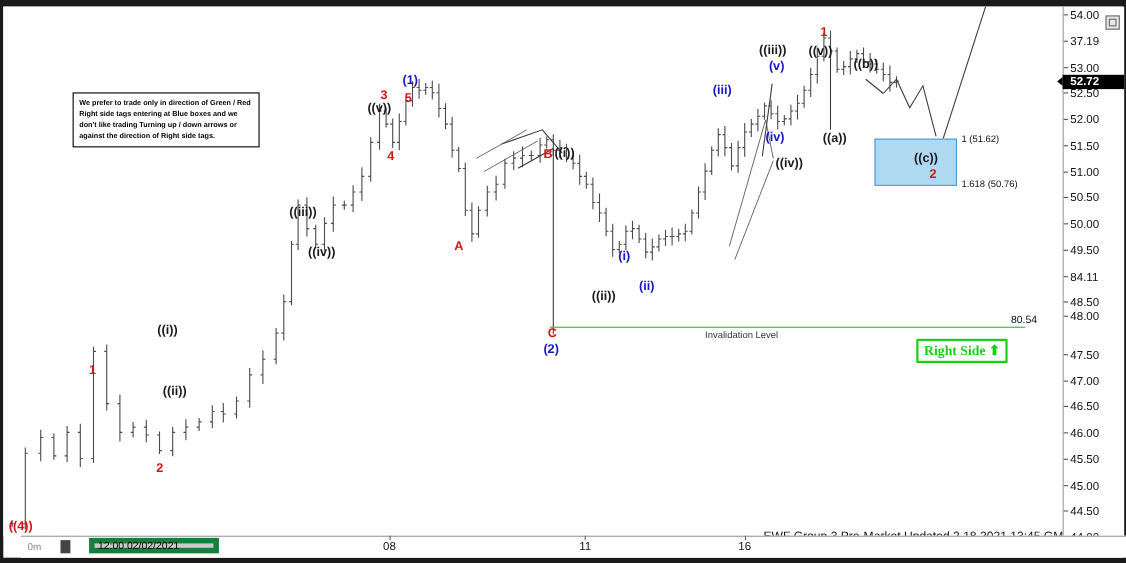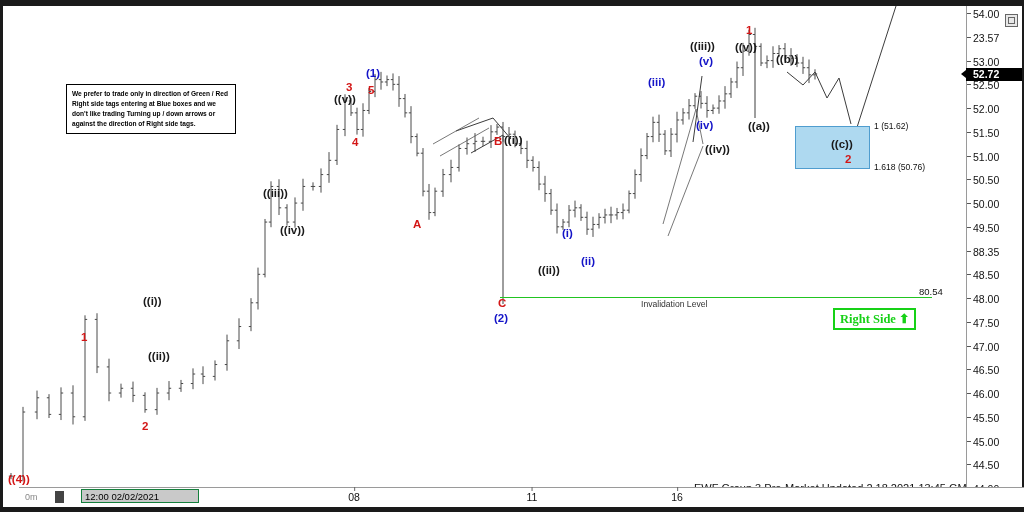--- a/index.html
+++ b/index.html
@@ -33,21 +33,21 @@
       font-size:10.5px;font-weight:bold;display:flex;align-items:center;padding-left:7px;box-sizing:border-box;}
   .price-tag:before{content:"";position:absolute;left:-5px;top:2px;border-top:4.5px solid transparent;
       border-bottom:4.5px solid transparent;border-right:5px solid #000;}
   .axis-btn{position:absolute;right:4px;top:8px;width:11px;height:11px;border:1px solid #666;background:#e8e8e8;}
   .axis-btn:after{content:"";position:absolute;left:2px;top:2px;width:5px;height:5px;border:1px solid #666;}
 
   
   .time-axis{position:absolute;left:19px;bottom:5px;width:1018px;height:19px;background:#fff;border-top:1px solid #9a9a9a;}
   .tlab{position:absolute;top:3px;font-size:10.5px;color:#111;transform:translateX(-50%);}
   .tlab i{position:absolute;left:50%;top:-4px;width:1px;height:4px;background:#666;}
-  .tbox{position:absolute;top:1px;height:14px;background:#c9c9c9;border:1px solid #15803d;
+  .tbox{position:absolute;top:1px;height:14px;background:#c9c9c9;border:5px solid #15803d;
       font-size:9.5px;color:#000;display:flex;align-items:center;padding:0 3px;box-sizing:border-box;}
   .tleft{position:absolute;left:6px;top:4px;font-size:9px;color:#888;}
   .ticon{position:absolute;left:36px;top:3px;width:9px;height:12px;background:#444;}
 
   
   .note{position:absolute;left:66px;top:84px;width:170px;border:1px solid #000;background:#fff;
      padding:4px 5px;box-sizing:border-box;}
   .note p{margin:0;font-size:6.6px;line-height:1.52;color:#000;font-weight:bold;}
 
   
@@ -466,21 +466,21 @@
 
   <div class="price-axis">
     <div class="axis-btn"></div>
     <div id="ticks">
         <div class="tick" style="top: 2.12315px;">
           <i></i>
           <span>54.00</span>
         </div>
         <div class="tick" style="top: 25.867px;">
           <i></i>
-          <span>23.57</span>
+          <span>37.19</span>
         </div>
         <div class="tick" style="top: 49.6108px;">
           <i></i>
           <span>53.00</span>
         </div>
         <div class="tick" style="top: 73.3547px;">
           <i></i>
           <span>52.50</span>
         </div>
         <div class="tick" style="top: 97.0985px;">
@@ -502,27 +502,27 @@
         <div class="tick" style="top: 192.074px;">
           <i></i>
           <span>50.00</span>
         </div>
         <div class="tick" style="top: 215.818px;">
           <i></i>
           <span>49.50</span>
         </div>
         <div class="tick" style="top: 239.562px;">
           <i></i>
-          <span>88.35</span>
+          <span>84.11</span>
         </div>
         <div class="tick" style="top: 263.305px;">
           <i></i>
           <span>48.50</span>
         </div>
-        <div class="tick" style="top: 287px;">
+        <div class="tick" style="top: 276px;">
           <i></i>
           <span>48.00</span>
         </div>
         <div class="tick" style="top: 310.793px;">
           <i></i>
           <span>47.50</span>
         </div>
         <div class="tick" style="top: 334.537px;">
           <i></i>
           <span>47.00</span>

